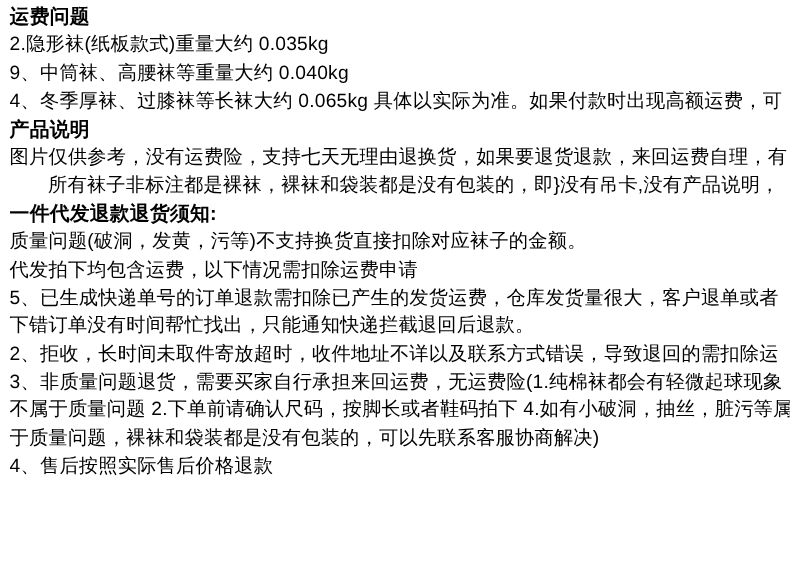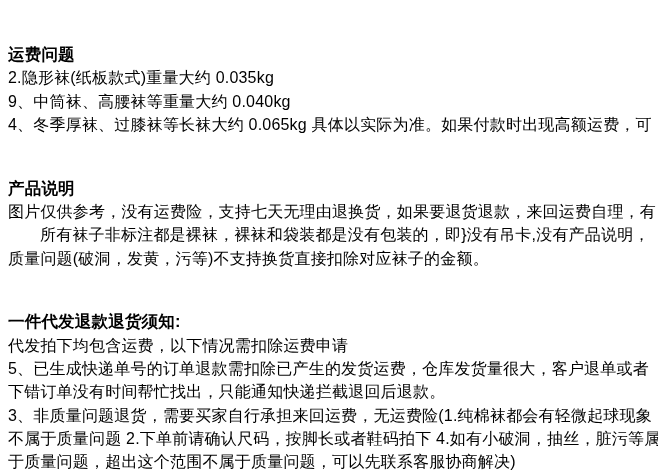--- a/index.html
+++ b/index.html
@@ -22,21 +22,20 @@
   }
   .line {
     height: 23.4px;
     line-height: 23.4px;
     white-space: nowrap;
     overflow: hidden;
   }
   .heading {
     font-weight: bold;
     font-size: 16.5px;
-    margin-top: 40px;
   }
   .indent {
     text-indent: 2em;
   }
   .u {
     text-decoration: underline;
     text-underline-offset: 2px;
   }
 </style>
 </head>
@@ -53,33 +52,34 @@
 
   <div class="line">4、冬季厚袜、过膝袜等长袜大约 0.065kg 具体以实际为准。如果付款时出现高额运费，可</div>
 
 
   <div class="line heading">产品说明</div>
 
   <div class="line">图片仅供参考，没有运费险，支持七天无理由退换货，如果要退货退款，来回运费自理，有</div>
 
   <div class="line indent">所有袜子非标注都是裸袜，裸袜和袋装都是没有包装的，即}没有吊卡,没有产品说明，</div>
 
+  <div class="line heading">一件代发退款退货须知:</div>
+
   <div class="line">质量问题(破洞，发黄，污等)不支持换货直接扣除对应袜子的金额。</div>
-
-  <div class="line heading">一件代发退款退货须知:</div>
 
   <div class="line">代发拍下均包含运费，以下情况需扣除运费申请</div>
 
   <div class="line">5、已生成快递单号的订单退款需扣除已产生的发货运费，仓库发货量很大，客户退单或者</div>
 
   <div class="line">下错订单没有时间帮忙找出，只能通知快递拦截退回后退款。</div>
 
+  <div class="line">2、拒收，长时间未取件寄放超时，收件地址不详以及联系方式错误，导致退回的需扣除运</div>
 
 
   <div class="line">3、非质量问题退货，需要买家自行承担来回运费，无运费险(1.纯棉袜都会有轻微起球现象，</div>
 
   <div class="line">不属于质量问题 2.下单前请确认尺码，按脚长或者鞋码拍下 4.如有小破洞，抽丝，脏污等属</div>
 
-  <div class="line">于质量问题，超出这个范围不属于质量问题，可以先联系客服协商解决)</div>
+  <div class="line">于质量问题，裸袜和袋装都是没有包装的，可以先联系客服协商解决)</div>
 
   <div class="line">4、售后按照实际售后价格退款</div>
 
 </div>
 
 </body></html>

